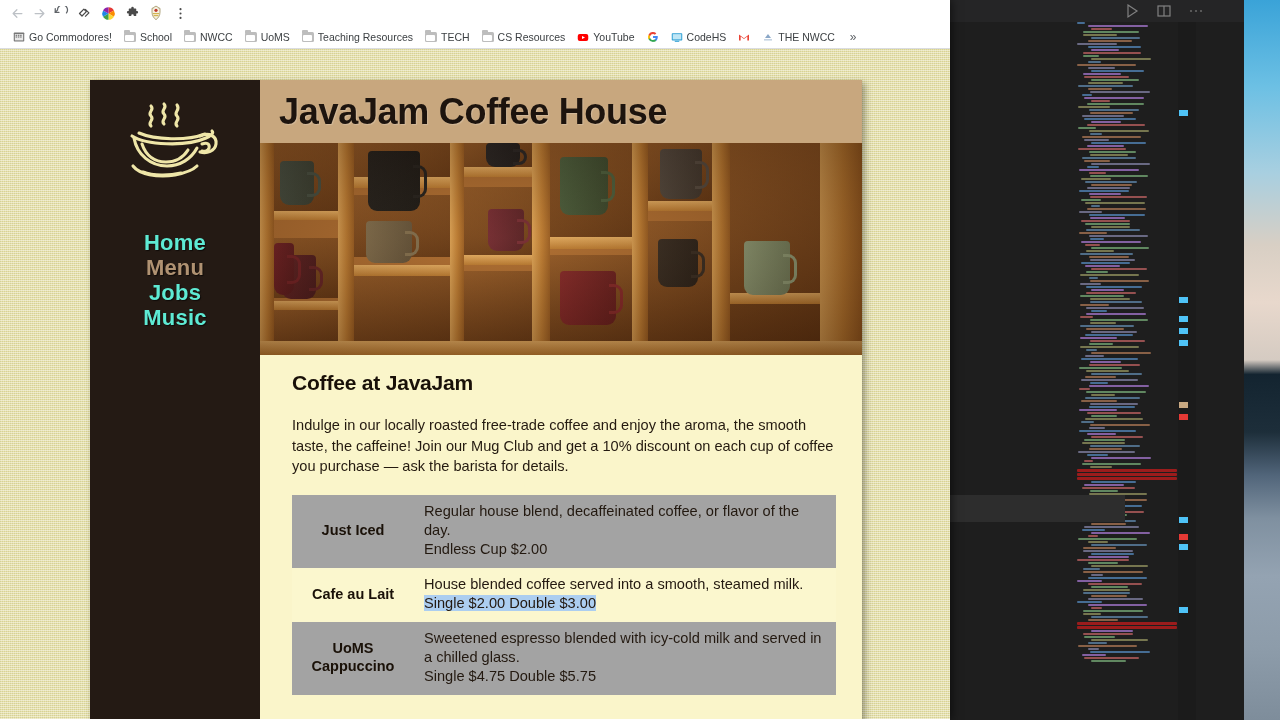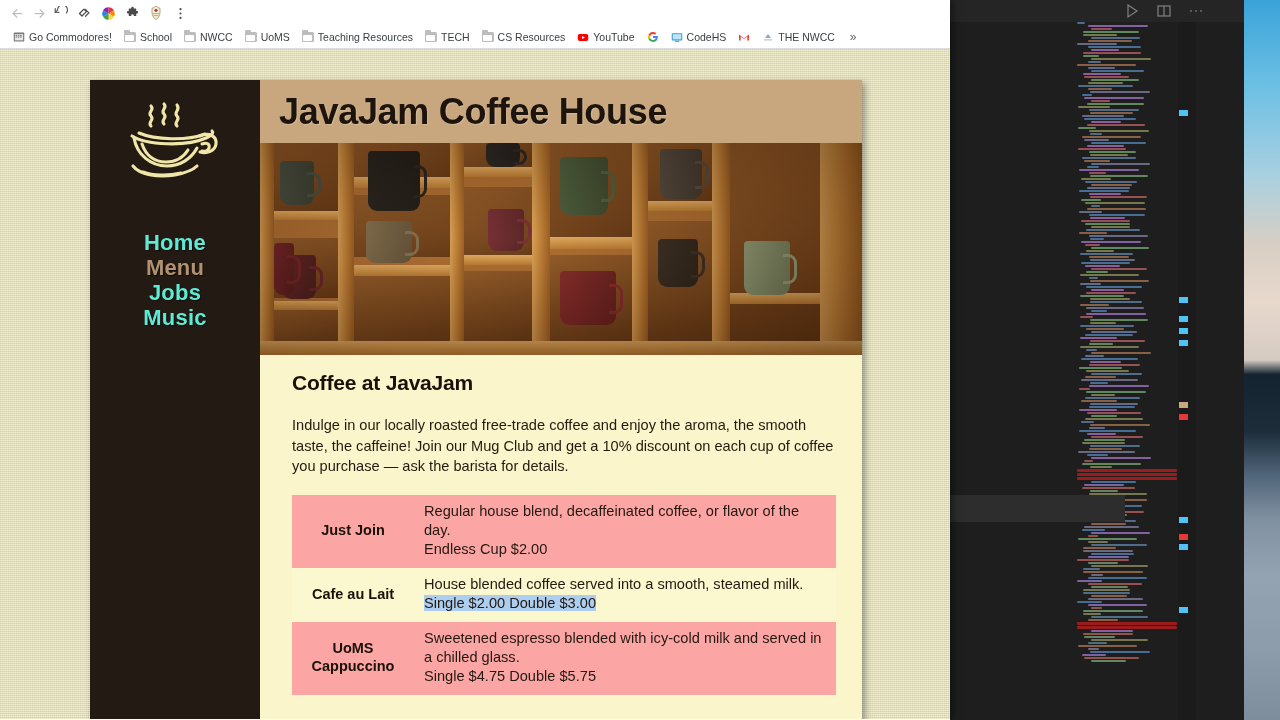--- a/index.html
+++ b/index.html
@@ -195,21 +195,21 @@
   #main h2 {
     font-size: 21px; color: #191008; margin-bottom: 20px;
     letter-spacing: -.2px;
   }
   #intro {
     font-size: 14.6px; color: #241a10; line-height: 20.5px;
     margin-bottom: 18px; padding-right: 8px;
   }
   table { border-collapse: collapse; width: 544px; }
   td { padding: 7px 10px 9px 10px; vertical-align: middle; }
-  tr.alt td { background: #fca5a5; }
+  tr.alt td { background: #a3a3a3; }
   tr.norm td { background: #FBF7CE; }
   td.name {
     width: 122px; text-align: center; font-weight: bold;
     font-size: 14.5px; color: #1a1108; line-height: 18px;
   }
   td.desc { font-size: 14.6px; color: #231910; line-height: 19px; }
   .sel { background: #accef0; }
 
   
   [data-bind]:empty:not(.keep) { }
@@ -751,21 +751,21 @@
             <div class="mug" style="left: 14px; top: 100px; width: 20px; height: 52px; background: linear-gradient(100deg, rgb(106, 24, 34), rgb(74, 16, 24)); color: rgb(106, 24, 34);"></div>
             <div style="position: absolute; inset: 0px; background: radial-gradient(at 40% 45%, rgba(255, 190, 110, 0.1), rgba(40, 18, 4, 0.4) 95%);"></div>
           </div>
 
         <div id="main">
           <h2 data-bind="page.heading">Coffee at JavaJam</h2>
           <p id="intro" data-bind="page.intro">Indulge in our locally roasted free-trade coffee and enjoy the aroma, the smooth taste, the caffeine! Join our Mug Club and get a 10% discount on each cup of coffee you purchase — ask the barista for details.</p>
           <table>
             <tbody id="menu-body">
                 <tr class="alt">
-                  <td class="name" data-bind="page.menu_items.0.name">Just Join</td>
+                  <td class="name" data-bind="page.menu_items.0.name">Just Iced</td>
                   <td class="desc"><span data-bind="page.menu_items.0.description">Regular house blend, decaffeinated coffee, or flavor of the day.</span><br><span data-bind="page.menu_items.0.price">Endless Cup $2.00</span></td>
                 </tr>
                 <tr class="norm">
                   <td class="name" data-bind="page.menu_items.1.name">Cafe au Lait</td>
                   <td class="desc"><span data-bind="page.menu_items.1.description">House blended coffee served into a smooth, steamed milk.</span><br><span data-bind="page.menu_items.1.price" class="sel">Single $2.00 Double $3.00</span></td>
                 </tr>
                 <tr class="alt">
                   <td class="name" data-bind="page.menu_items.2.name">UoMS Cappuccino</td>
                   <td class="desc"><span data-bind="page.menu_items.2.description">Sweetened espresso blended with icy-cold milk and served in a chilled glass.</span><br><span data-bind="page.menu_items.2.price">Single $4.75 Double $5.75</span></td>
                 </tr>

